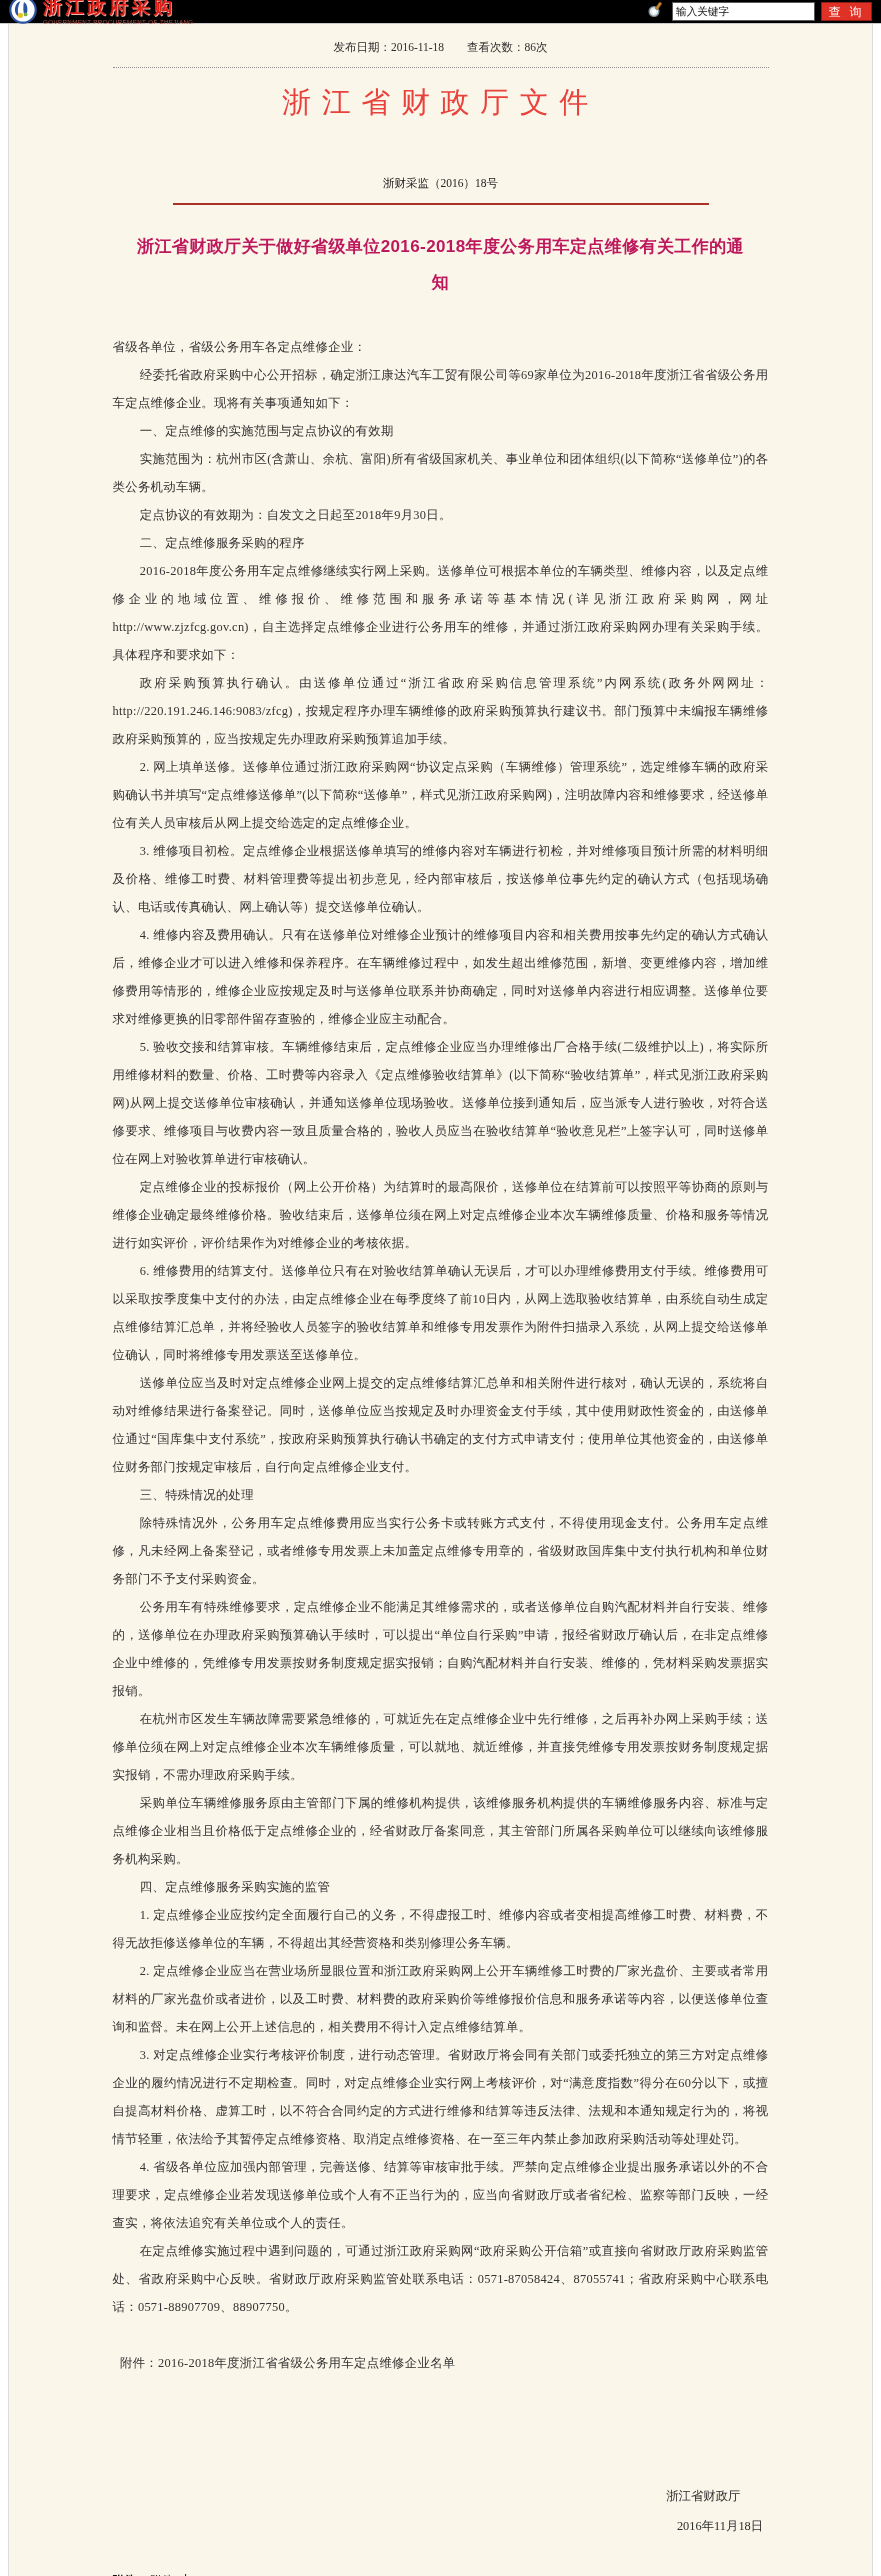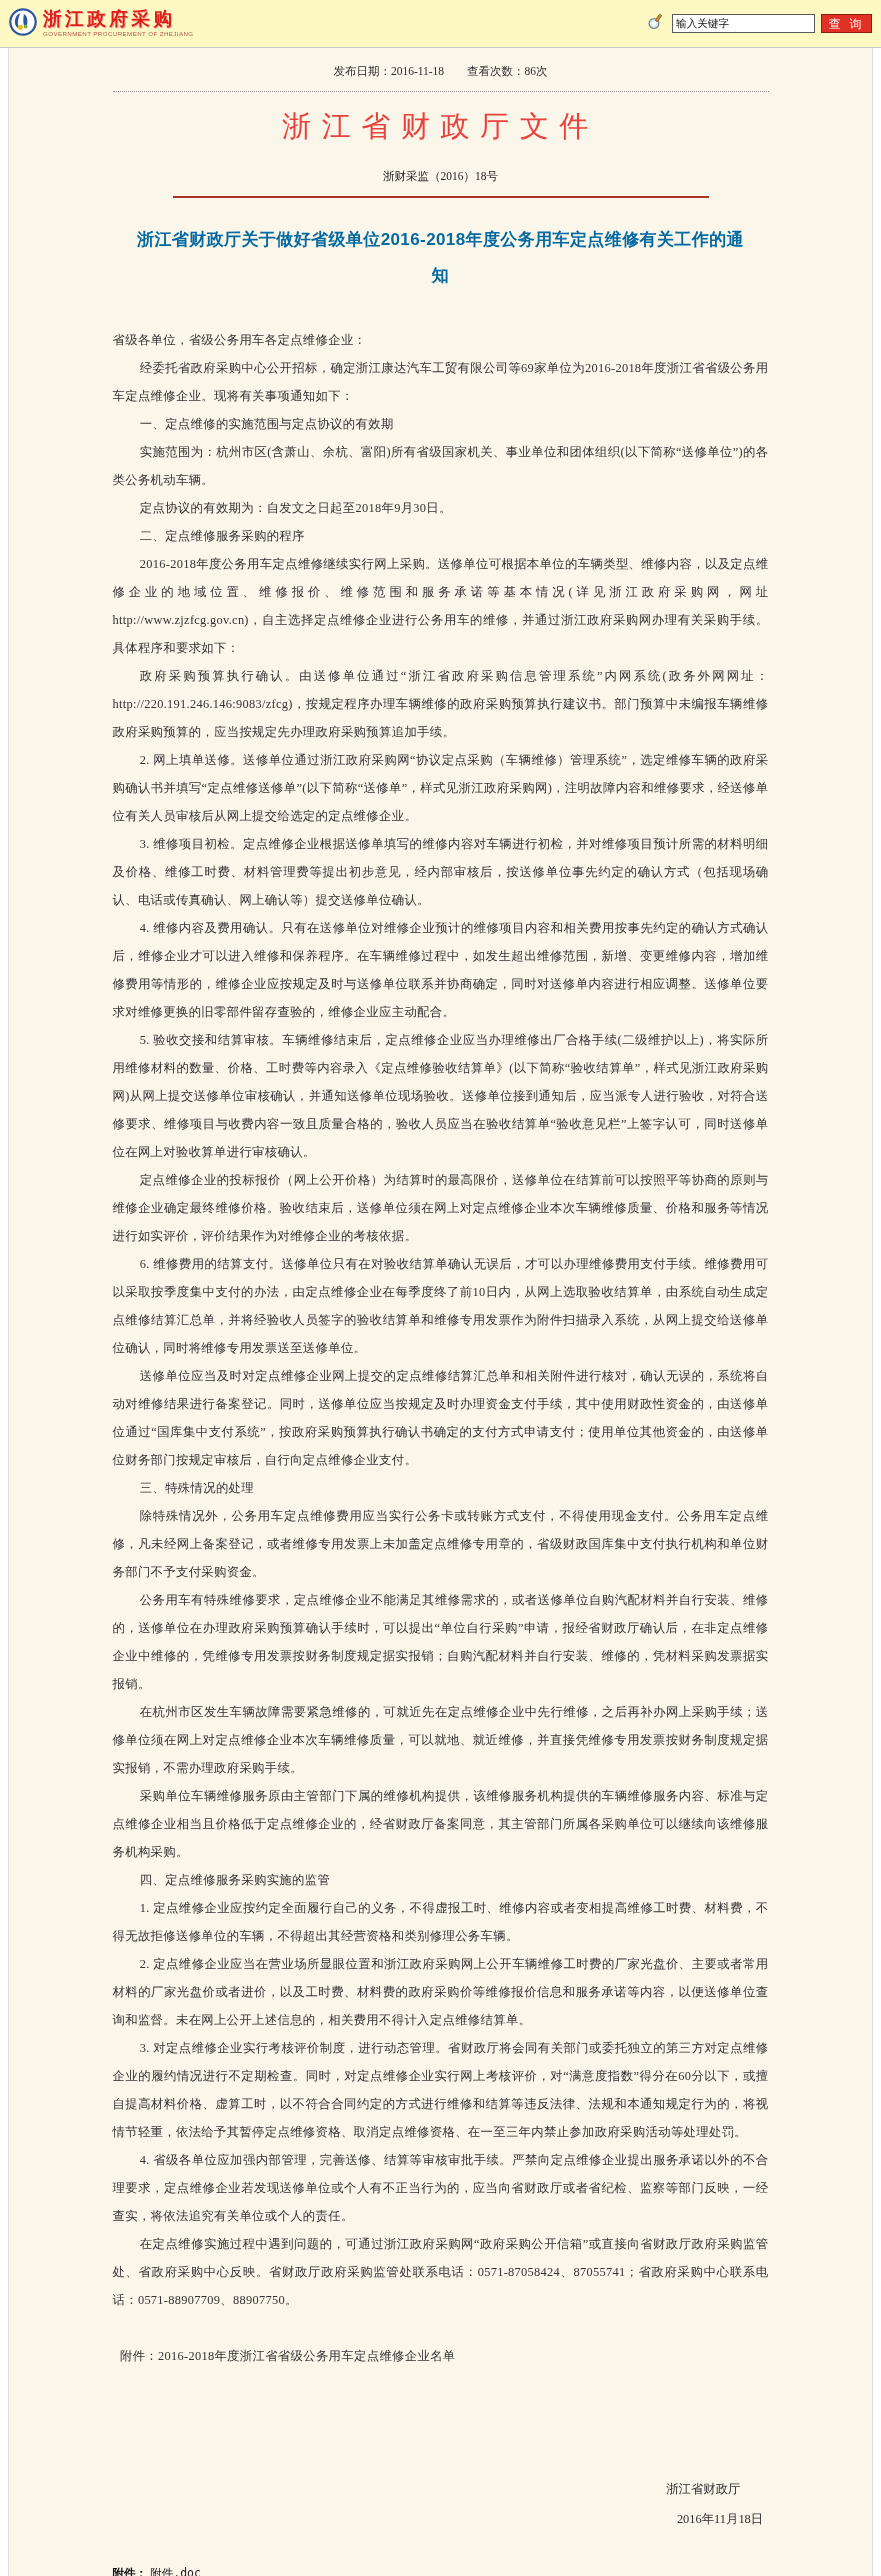--- a/index.html
+++ b/index.html
@@ -1,19 +1,19 @@
 <!DOCTYPE html>
 <html style="font-size:14px"><head>
 <meta charset="utf-8">
 <style>
   html,body{margin:0;padding:0;background:#ffffff;font-family:"Liberation Sans","DejaVu Sans",sans-serif;}
   .root{width:881px;margin:0;}
 
   
-  .topbar{height:48px;background:#fef9c3;display:flex;align-items:center;justify-content:space-between;
+  .topbar{height:24px;background:#000000;display:flex;align-items:center;justify-content:space-between;
           padding:0 8.8px;border-bottom:0.9px solid #c9c9c9;box-sizing:border-box;}
   .logo{display:flex;align-items:center;gap:6.2px;}
   .logo-text{display:flex;flex-direction:column;line-height:1;}
   .logo-cn{color:#dd1f17;font-weight:bold;font-size:18.6px;letter-spacing:3.5px;
            font-family:"Liberation Serif","DejaVu Serif",serif;text-shadow:0.9px 0.9px 0 #f3b5ae;}
   .logo-en{color:#b5564a;font-size:6.2px;letter-spacing:0.4px;margin-top:1.8px;}
   .search{display:flex;align-items:center;gap:6.2px;}
   .search input{width:134px;height:16px;border:0.9px solid #5a5a5a;font-size:10.6px;padding:0.9px 3.5px;
                 background:#fff;color:#111;font-family:inherit;}
   .search-btn{background:#e03126;color:#fff;border:0.9px solid #8e1d14;font-size:12px;
@@ -21,25 +21,25 @@
 
   
   .page{margin:0 8px;background:#fbf6ea;border:0.9px solid #dcdcdc;border-top:none;
         box-sizing:border-box;padding:8.8px 0 16px 0;min-height:2539px;}
   .meta-row{text-align:center;font-size:11.5px;color:#2e2e2e;padding:7px 0 10.6px;
             font-family:"Liberation Serif","DejaVu Serif",serif;}
   .meta-row .sp{display:inline-block;width:23px;}
   .dotted{border-top:0.9px dotted #8e8e8e;width:656px;margin:1.8px auto 0;height:0;}
   .masthead{color:#e9423c;font-size:29px;letter-spacing:10.6px;text-align:center;margin-top:15px;
             font-family:"Liberation Serif","DejaVu Serif",serif;}
-  .docnum{text-align:center;font-size:11.5px;margin-top:22px;color:#222;
+  .docnum{text-align:center;font-size:11.5px;margin-top:53px;color:#222;
           font-family:"Liberation Serif","DejaVu Serif",serif;}
   .redline{height:2.7px;background:#a93226;width:536px;margin:11.5px auto 0;}
   .doc-title{font-weight:bold;font-size:17px;text-align:center;line-height:36px;width:610px;
-             margin:24px auto 0;color:#0369a1;letter-spacing:0.4px;}
+             margin:24px auto 0;color:#be185d;letter-spacing:0.4px;}
 
   .body-col{width:656px;margin:32px auto 0;color:#333;
             font-family:"Liberation Serif","DejaVu Serif",serif;}
   .para{margin:0;font-size:12.4px;line-height:28px;letter-spacing:0.3px;text-align:justify;}
   .para.indent{text-indent:2.2em;}
   .para.heading{text-indent:2.2em;}
   .para.salutation{text-indent:0;}
   .para.note{text-indent:.6em;margin-top:28px;}
 
   .signature{width:656px;margin:104px auto 0;text-align:right;font-size:12.4px;line-height:30px;

